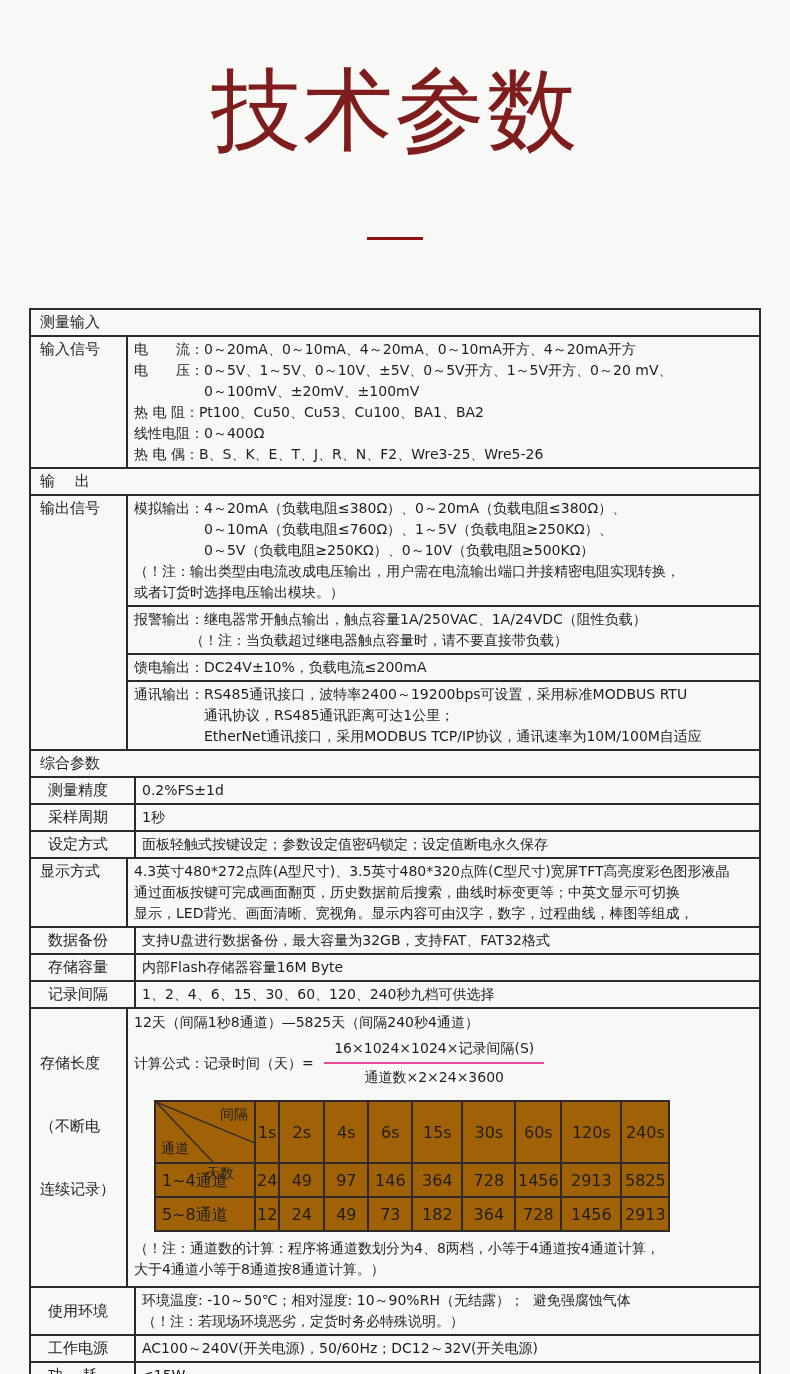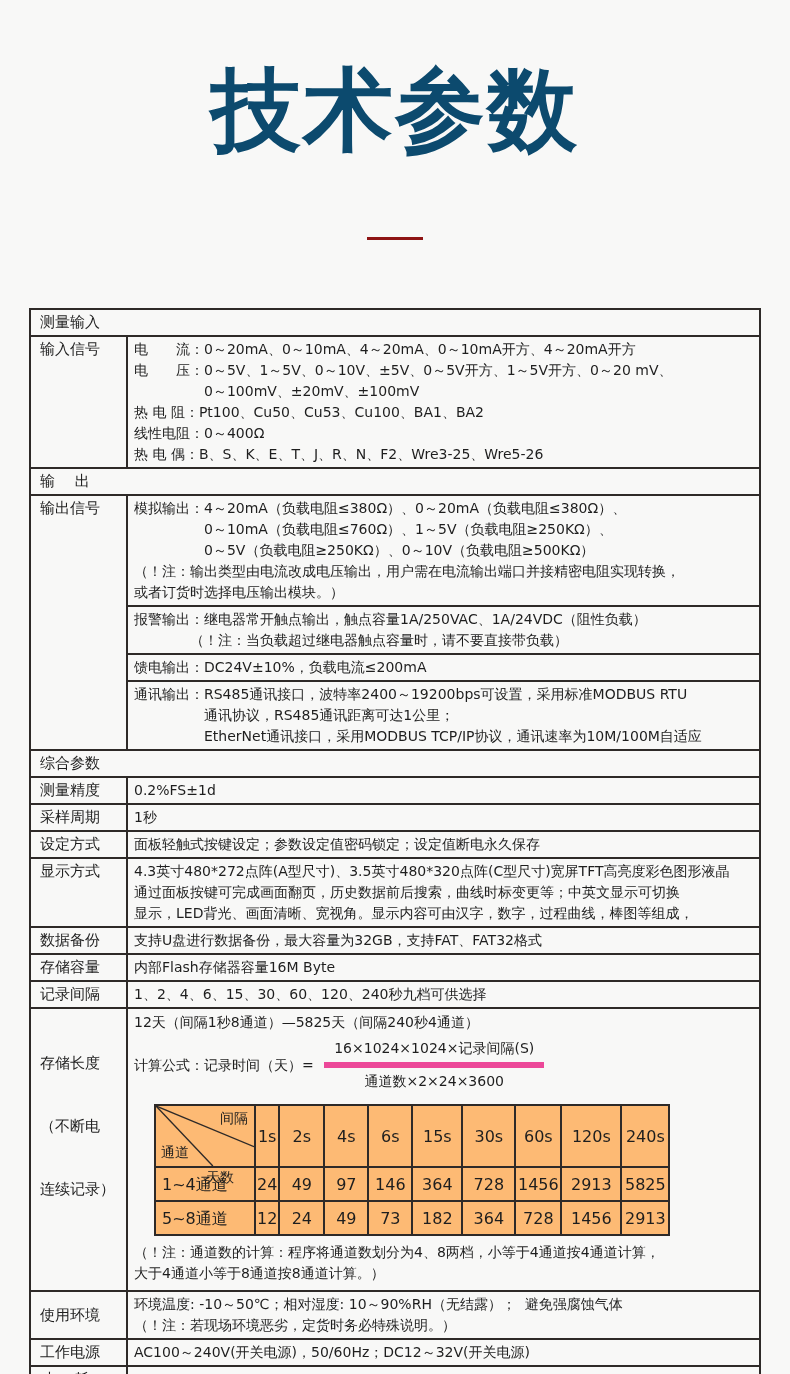--- a/index.html
+++ b/index.html
@@ -1,44 +1,44 @@
 <!DOCTYPE html>
 <html><head>
 <meta charset="utf-8">
 <style>
   html,body{margin:0;padding:0;}
   body{background:#f8f8f7;font-family:"DejaVu Sans",sans-serif;color:#1e1e1e;}
   .canvas{position:relative;width:790px;height:1374px;overflow:hidden;background:#f8f8f7;}
 
   .page-title{
     margin:0;padding-top:55px;text-align:center;
-    font-size:90px;line-height:110px;font-weight:700;color:#0c4a6e;letter-spacing:2px;
+    font-size:90px;line-height:110px;font-weight:400;color:#7f1d1d;letter-spacing:2px;
   }
   .title-rule{width:56px;height:3px;background:#8e1414;margin:72px auto 0;}
 
   .spec{margin:68px auto 0;width:732px;border:2px solid #2e2a28;box-sizing:border-box;background:#f8f8f7;}
   .t-row{display:flex;align-items:stretch;font-size:14px;line-height:21px;}
   .t-row + .t-row{border-top:2px solid #2e2a28;}
   .t-label{flex:0 0 95px;width:95px;box-sizing:border-box;padding:2px 2px 2px 9px;font-size:15px;white-space:pre;}
-  .t-row.middle .t-label{display:flex;align-items:center;}
+  .t-row.middle .t-label{display:flex;align-items:center;margin-left:8px;}
   .t-content{flex:1;min-width:0;border-left:2px solid #2e2a28;box-sizing:border-box;}
   .t-row.section{font-size:15px;padding:2px 2px 2px 9px;min-height:21px;}
   .block{padding:2px 0 2px 6px;}
   .block + .block{border-top:2px solid #2e2a28;}
   .line{white-space:pre;overflow:hidden;}
 
   .storage-content{padding:3px 0 6px 6px;}
   .formula{display:flex;align-items:center;margin:5px 0 7px;}
   .formula-prefix{white-space:pre;}
   .fraction{display:inline-flex;flex-direction:column;text-align:center;margin-left:6px;}
-  .fraction .num{padding:0 10px 3px;border-bottom:6px solid #ec4899;white-space:pre;}
+  .fraction .num{padding:0 10px 3px;border-bottom:2px solid #ec4899;white-space:pre;}
   .fraction .den{padding:3px 10px 0;white-space:pre;}
 
   table.matrix{border-collapse:collapse;margin:12px 0 6px 20px;}
-  .matrix th,.matrix td{border:2px solid #2e2a28;font-weight:normal;font-size:16px;text-align:center;box-sizing:border-box;background:#fdba74;}
+  .matrix th,.matrix td{border:2px solid #2e2a28;font-weight:normal;font-size:16px;text-align:center;box-sizing:border-box;background:#a16207;}
   .matrix .corner{position:relative;width:100px;height:62px;padding:0;}
   .matrix .corner svg{position:absolute;inset:0;width:100%;height:100%;}
   .matrix .corner .c-top{position:absolute;top:2px;right:6px;font-size:14px;}
   .matrix .corner .c-mid{position:absolute;top:27px;left:50px;font-size:14px;margin-top:34px;}
   .matrix .corner .c-bot{position:absolute;bottom:3px;left:5px;font-size:14px;}
   .matrix td.rl{text-align:left;padding-left:6px;white-space:pre;}
   .matrix tr.data td{height:34px;}
   .storage-note{margin-top:4px;}
 </style>
 </head>

